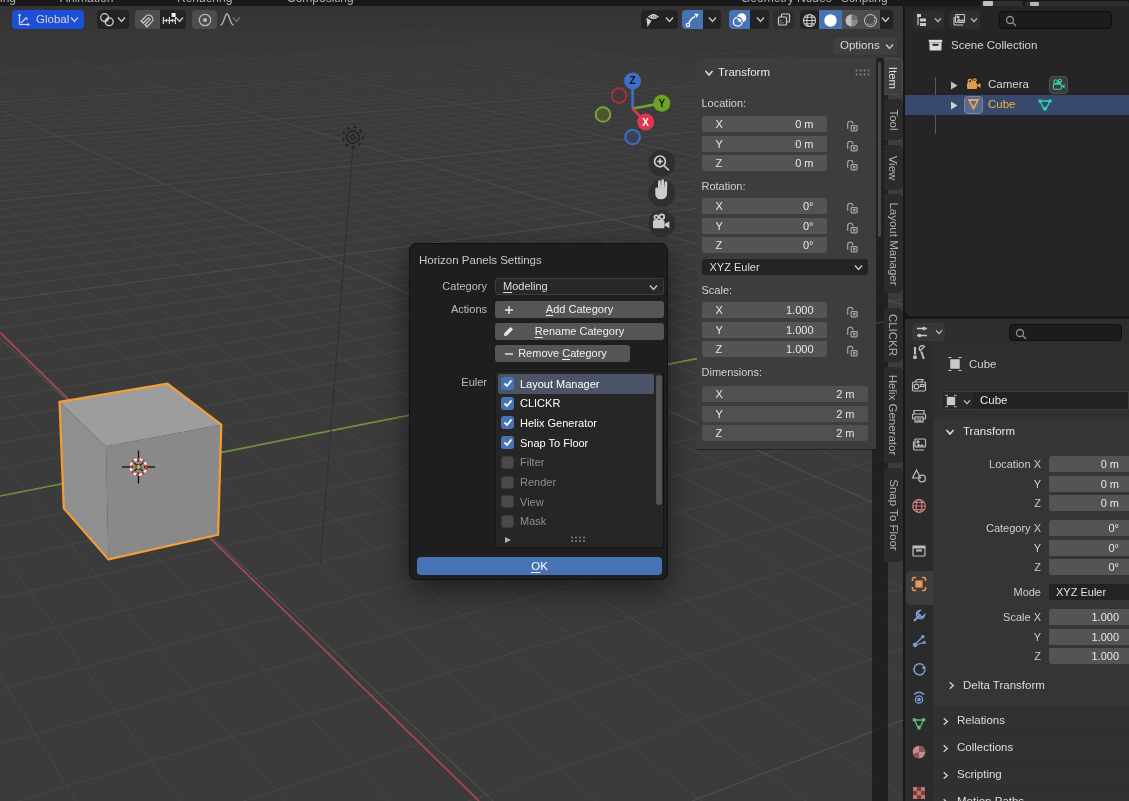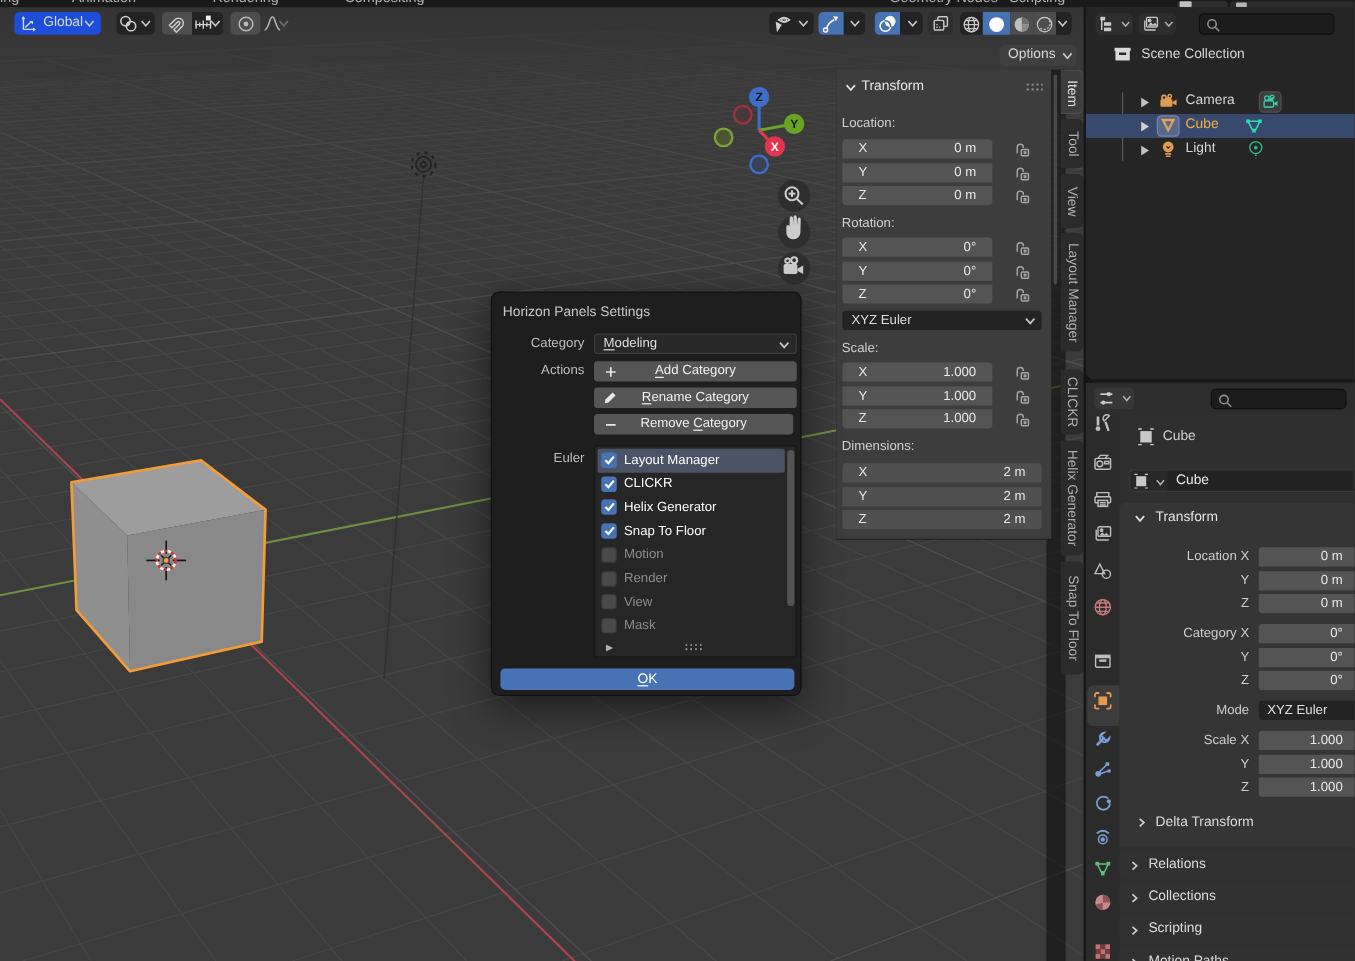--- a/index.html
+++ b/index.html
@@ -424,37 +424,20 @@
         <path d="M4.6 4 h5.8 L7.5 9.5z" fill="#56688c"></path>
 </svg>
 <span class="abs" style="left:83px;top:2.5px;font-size:11.5px;color:#f5ad40">Cube</span>
 <svg class="abs" style="left:132px;top:1.5px" width="16" height="16" viewBox="0 0 16 16" fill="none" stroke="#2adbae" stroke-width="1.3">
 <path d="M3 4 h10 l-3.5 7 h-3z"></path>
 <rect x="1.5" y="2.5" width="3" height="3" fill="#2adbae" stroke="none"></rect>
         <rect x="11.5" y="2.5" width="3" height="3" fill="#2adbae" stroke="none"></rect>
         <rect x="6.5" y="10.5" width="3" height="3" fill="#2adbae" stroke="none"></rect>
 </svg>
 </div>
-<div class="abs" style="left:0;top:109px;width:224px;height:19px">
-<svg class="abs" style="left:45px;top:5.5px" width="8" height="9" viewBox="0 0 8 9" fill="#c0c0c0">
-        <path d="M1 0.5 L7.5 4.5 L1 8.5z"></path>
-      </svg>
-<svg class="abs" style="left:61px;top:2px" width="15" height="15" viewBox="0 0 15 15" fill="#de9c50">
-<circle cx="7.5" cy="5.5" r="4.5"></circle>
-        <rect x="5" y="10.5" width="5" height="1.4"></rect>
-        <rect x="5.5" y="12.6" width="4" height="1.2"></rect>
-<path d="M6 5 l1.5 1.5 L9 5" stroke="#242424" stroke-width="1" fill="none"></path>
-</svg>
-<span class="abs" style="left:83px;top:2.5px;font-size:11.5px;color:#d5d5d5">Light</span>
-<svg class="abs" style="left:134px;top:2px" width="15" height="15" viewBox="0 0 15 15" fill="none" stroke="#2cb887" stroke-width="1.2">
-<circle cx="7.5" cy="6" r="5"></circle>
-        <circle cx="7.5" cy="6" r="1" fill="#2cb887"></circle>
-        <path d="M7.5 11.5 v1.5 m0 1.5 v0.5" stroke-width="1.4"></path>
-</svg>
-</div>
 </div>
 <div class="abs" style="left:903px;top:316px;width:226px;height:3px;background:#181818"></div>
 <svg class="abs" style="left:903px;top:310px" width="8" height="16" viewBox="0 0 8 16">
     <path d="M0 0 L8 8 L0 16z" fill="#141414"></path>
   </svg>
 <div class="abs" style="left:905px;top:319px;width:224px;height:482px;background:#2f2f2f;overflow:hidden">
     <div class="abs" style="left:0;top:0;width:224px;height:27px;background:#2d2d2d"></div>
 <div class="abs" style="left:7px;top:4px;width:33px;height:18px;background:#373737;border-radius:4px">
 <svg class="abs" style="left:3px;top:2px" width="14" height="14" viewBox="0 0 14 14" fill="none" stroke="#c9c9c9" stroke-width="1.4">
 <path d="M2 3.5 h6 M10.5 3.5 H12"></path>
@@ -687,21 +670,21 @@
 </div>
 <div class="abs" style="left:0;top:57px;width:77px;height:17px;font-size:11px;color:#bdbdbd;text-align:right;line-height:17px">Actions</div>
 <div class="abs" style="left:85px;top:57px;width:169px;height:17px;background:#555555;border-radius:3px;font-size:11px;color:#f0f0f0;line-height:17px;text-align:center">
 <svg class="abs" style="left:9px;top:3.5px" width="10" height="10" viewBox="0 0 10 10">
         <path d="M5 1 v8 M1 5 h8" stroke="#e8e8e8" stroke-width="1.4"></path>
       </svg><span></span><span style="text-decoration:underline;text-underline-offset:2px">A</span><span>dd Category</span></div>
     <div class="abs" style="left:85px;top:79px;width:169px;height:17px;background:#555555;border-radius:3px;font-size:11px;color:#f0f0f0;line-height:17px;text-align:center">
 <svg class="abs" style="left:8px;top:3px" width="11" height="11" viewBox="0 0 11 11">
         <path d="M7.5 1 l2.5 2.5 -6 6 L1 10 l0.5 -3z" fill="#e8e8e8"></path>
       </svg><span></span><span style="text-decoration:underline;text-underline-offset:2px">R</span><span>ename Category</span></div>
-    <div class="abs" style="left:85px;top:101px;width:166px;height:17px;background:#555555;border-radius:3px;font-size:11px;color:#f0f0f0;line-height:17px;text-align:center">
+    <div class="abs" style="left:85px;top:101px;width:135px;height:17px;background:#555555;border-radius:3px;font-size:11px;color:#f0f0f0;line-height:17px;text-align:center">
 <svg class="abs" style="left:9px;top:3.5px" width="10" height="10" viewBox="0 0 10 10">
         <path d="M1 5 h8" stroke="#e8e8e8" stroke-width="1.4"></path>
       </svg><span>Remove </span><span style="text-decoration:underline;text-underline-offset:2px">C</span><span>ategory</span></div>
     <div class="abs" style="left:0;top:130px;width:77px;height:17px;font-size:11px;color:#bdbdbd;text-align:right;line-height:17px">Euler</div>
     <div class="abs" style="left:85px;top:127px;width:169px;height:177px;background:#262626;border:1px solid #171717;border-radius:3px">
       <div class="abs" style="left:2px;top:2px;width:156px;height:19.5px;background:#4b5466;border-radius:2px"></div>
       <div class="abs" style="left:5px;top:5px;width:13px;height:13px;background:#4772b3;border-radius:3px">
 <svg class="abs" style="left:1.5px;top:2px" width="10" height="9" viewBox="0 0 10 9">
           <path d="M1.5 4.5 L4 7 L8.5 1.5" stroke="#fff" stroke-width="1.8" fill="none"></path>
         </svg>
@@ -719,21 +702,21 @@
         </svg>
       </div>
       <span class="abs" style="left:24px;top:44.9px;font-size:11px;color:#fff">Helix Generator</span>
       <div class="abs" style="left:5px;top:64.1px;width:13px;height:13px;background:#4772b3;border-radius:3px">
 <svg class="abs" style="left:1.5px;top:2px" width="10" height="9" viewBox="0 0 10 9">
           <path d="M1.5 4.5 L4 7 L8.5 1.5" stroke="#fff" stroke-width="1.8" fill="none"></path>
         </svg>
       </div>
       <span class="abs" style="left:24px;top:64.6px;font-size:11px;color:#fff">Snap To Floor</span>
       <div class="abs" style="left:5px;top:83.8px;width:13px;height:13px;background:#4a4a4a;border-radius:3px;border:1px solid #3a3a3a"></div>
-      <span class="abs" style="left:24px;top:84.3px;font-size:11px;color:#8d8d8d">Motion</span>
+      <span class="abs" style="left:24px;top:84.3px;font-size:11px;color:#8d8d8d">Filter</span>
       <div class="abs" style="left:5px;top:103.5px;width:13px;height:13px;background:#4a4a4a;border-radius:3px;border:1px solid #3a3a3a"></div>
       <span class="abs" style="left:24px;top:104.0px;font-size:11px;color:#8d8d8d">Render</span>
       <div class="abs" style="left:5px;top:123.2px;width:13px;height:13px;background:#4a4a4a;border-radius:3px;border:1px solid #3a3a3a"></div>
       <span class="abs" style="left:24px;top:123.7px;font-size:11px;color:#8d8d8d">View</span>
       <div class="abs" style="left:5px;top:142.9px;width:13px;height:13px;background:#4a4a4a;border-radius:3px;border:1px solid #3a3a3a"></div>
       <span class="abs" style="left:24px;top:143.4px;font-size:11px;color:#8d8d8d">Mask</span>
       <svg class="abs" style="left:8px;top:163.6px" width="8" height="8" viewBox="0 0 8 8" fill="#b0b0b0">
         <path d="M1 1 L7 4 L1 7z"></path>
       </svg>
 <svg class="abs" style="left:74px;top:163.6px" width="16" height="7" viewBox="0 0 16 7" fill="#8a8a8a">

